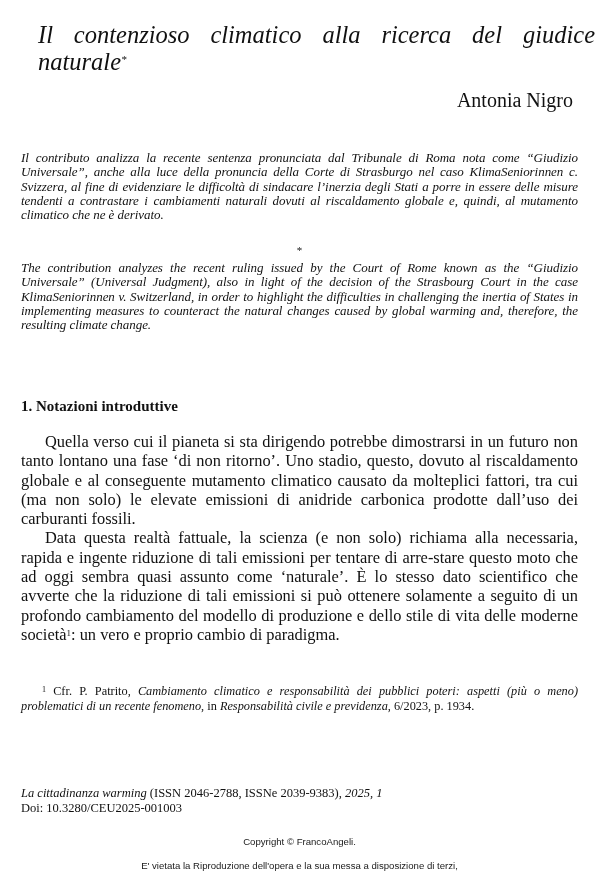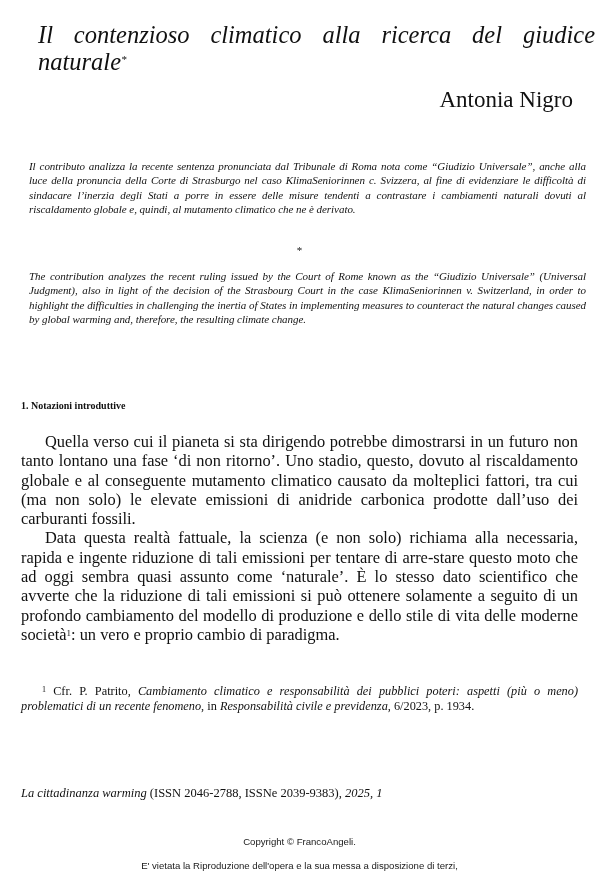--- a/index.html
+++ b/index.html
@@ -37,53 +37,53 @@
     .title sup {
       font-size: 11px;
       vertical-align: top;
       position: relative;
       top: -2px;
     }
     .author {
       position: absolute;
       top: 88px;
       right: 5px;
-      font-size: 23px;
+      font-size: 20px;
       line-height: 24px;
       margin: 0;
     }
     .abstract {
       position: absolute;
       left: 0;
       width: 557px;
       font-style: italic;
-      font-size: 11px;
+      font-size: 13px;
       line-height: 14.3px;
       text-align: justify;
-      margin: 8px;
+      margin: 0;
       letter-spacing: -0.05px;
     }
     .abstract-it { top: 151px; }
     .abstract-en { top: 261px; }
     .separator {
       position: absolute;
       top: 243px;
       left: 0;
       width: 557px;
       text-align: center;
       font-size: 11px;
       line-height: 14px;
       margin: 0;
     }
     .section-heading {
       position: absolute;
       top: 397px;
       left: 0;
       font-weight: bold;
-      font-size: 10px;
+      font-size: 15px;
       line-height: 18px;
       margin: 0;
       text-align: center;
     }
     .body-text {
       position: absolute;
       top: 432px;
       left: 0;
       width: 557px;
       font-size: 16.4px;
@@ -163,20 +163,21 @@
     <p>Quella verso cui il pianeta si sta dirigendo potrebbe dimostrarsi in un futuro non tanto lontano una fase ‘di non ritorno’. Uno stadio, questo, dovuto al riscaldamento globale e al conseguente mutamento climatico causato da molteplici fattori, tra cui (ma non solo) le elevate emissioni di anidride carbonica prodotte dall’uso dei carburanti fossili.</p>
     <p><span>Data questa realtà fattuale, la scienza (e non solo) richiama alla necessaria, rapida e ingente riduzione di tali emissioni per tentare di arre-stare questo moto che ad oggi sembra quasi assunto come ‘naturale’. È lo stesso dato scientifico che avverte che la riduzione di tali emissioni si può ottenere solamente a seguito di un profondo cambiamento del modello di produzione e dello stile di vita delle moderne società</span><sup>1</sup><span>: un vero e proprio cambio di paradigma.</span></p>
   </div>
 
   <div class="footnotes">
     <p><sup>1</sup><span> Cfr. P. Patrito, </span><em>Cambiamento climatico e responsabilità dei pubblici poteri: aspetti (più o meno) problematici di un recente fenomeno</em><span>, in </span><em>Responsabilità civile e previdenza</em><span>, 6/2023, p. 1934.</span></p>
   </div>
 
   <div class="journal">
     <div><em>La cittadinanza warming</em><span> (ISSN 2046-2788, ISSNe 2039-9383), </span><em>2025, 1</em></div>
+    <div>Doi: 10.3280/CEU2025-001003</div>
   </div>
 
   <div class="copyright">
     <div>Copyright © FrancoAngeli.</div>
     <div>E' vietata la Riproduzione dell'opera e la sua messa a disposizione di terzi,</div>
   </div>
 
 </div>
 
 </body></html>

